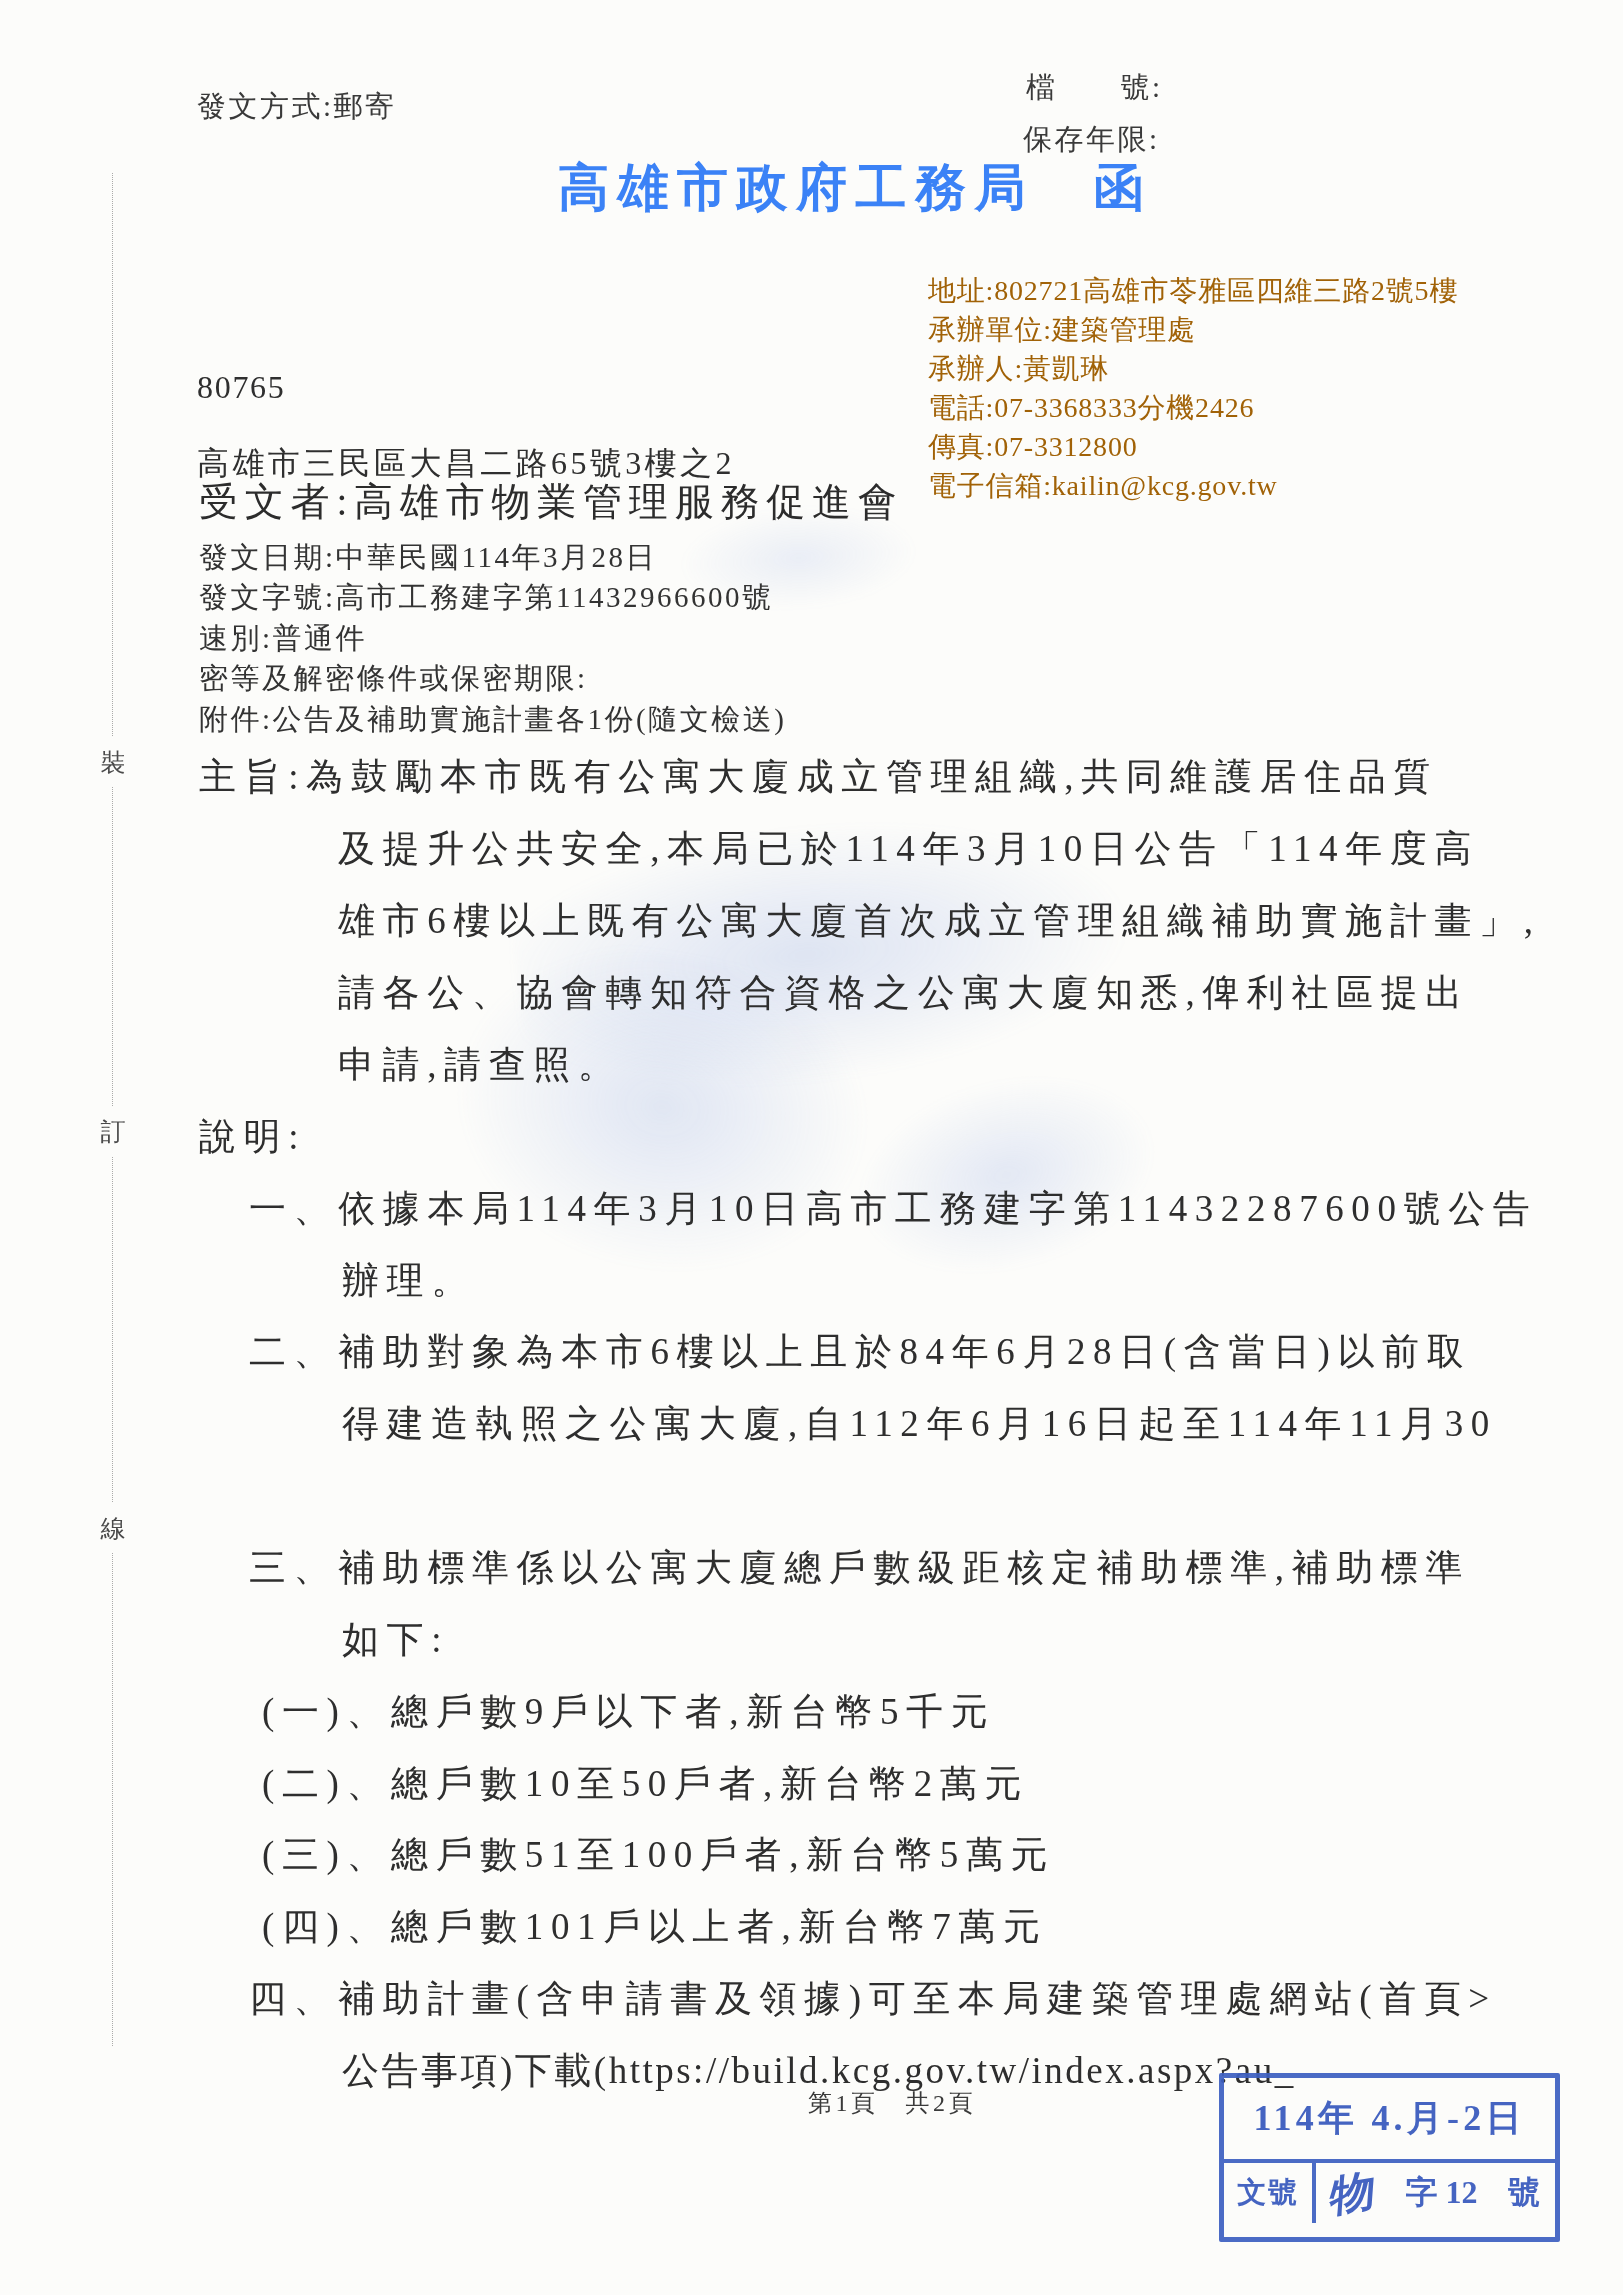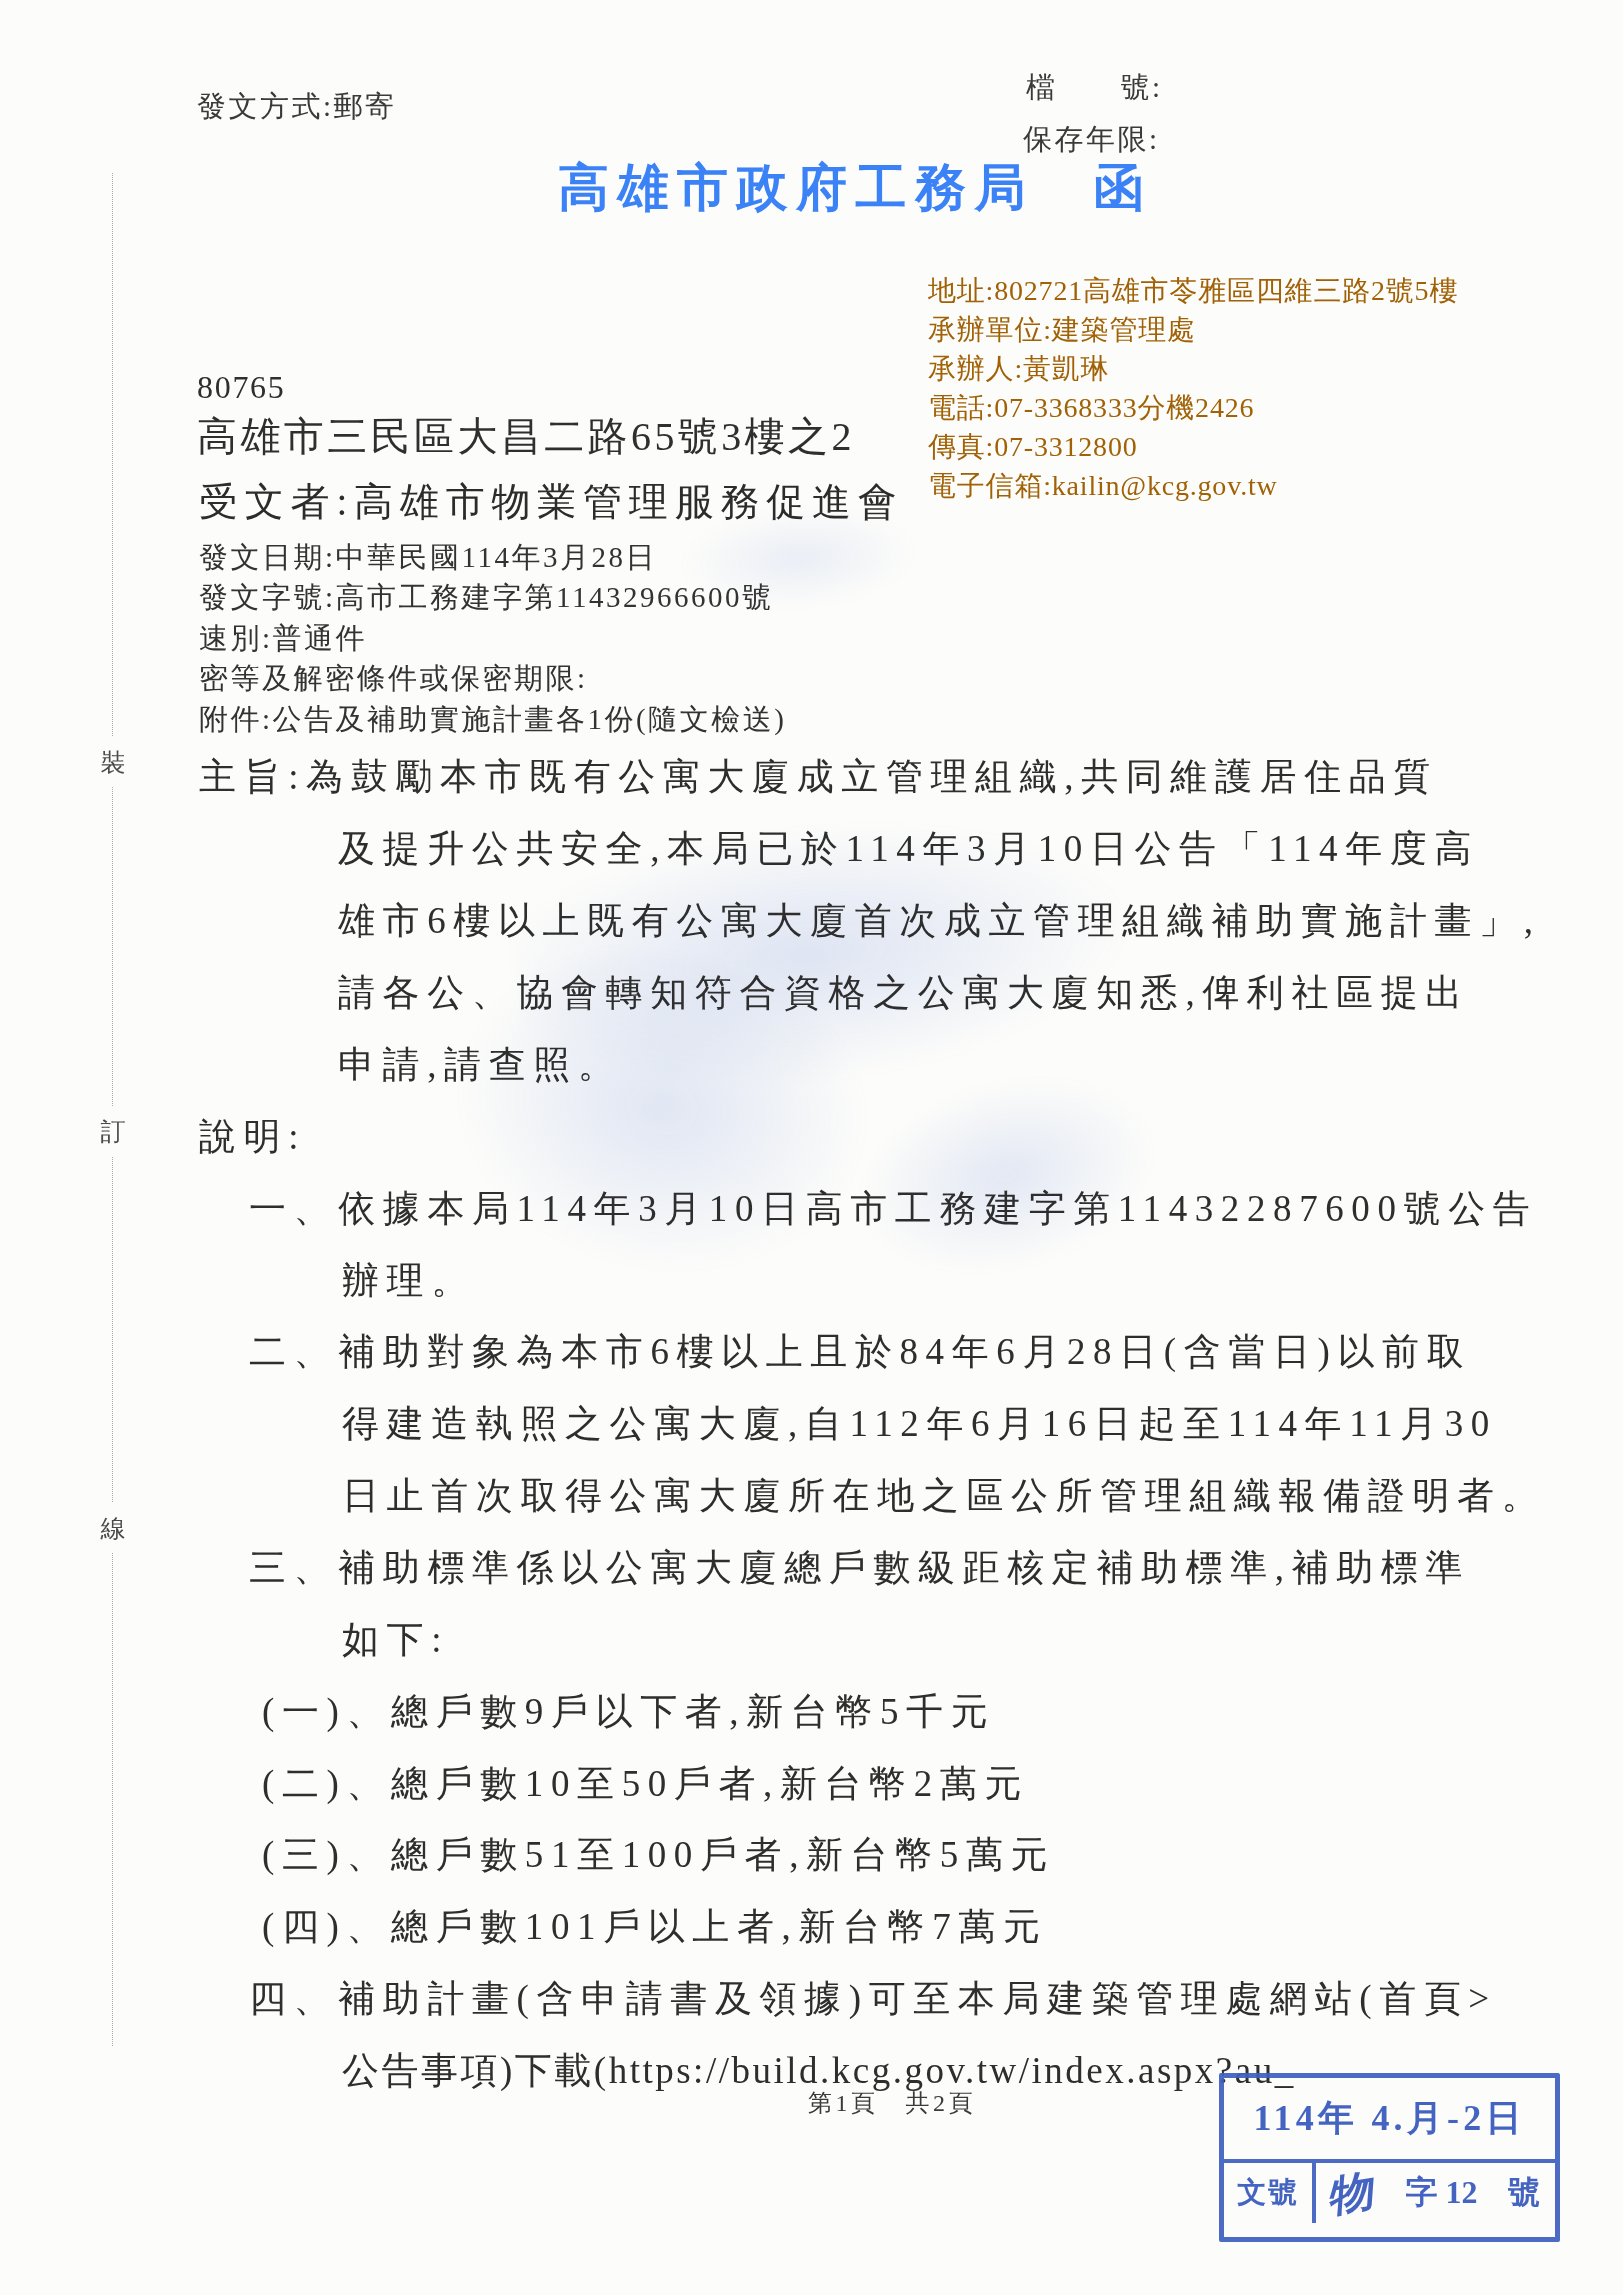--- a/index.html
+++ b/index.html
@@ -13,21 +13,21 @@
   }
   .ln{position:absolute;white-space:nowrap;}
   
   .hsmall{font-size:29px;letter-spacing:2.5px;color:#3a3a3a;}
   
   .doctitle{font-size:51px;letter-spacing:8.5px;font-weight:600;color:#3b82f6;}
   
   .sline{font-size:28px;letter-spacing:0.8px;color:#a16207;}
   
   .rcode{font-size:32px;letter-spacing:1.7px;}
-  .raddr{font-size:40px;letter-spacing:3.4px;}
+  .raddr{font-size:32px;letter-spacing:3.4px;margin-top:33px;}
   .rline{font-size:39px;letter-spacing:6.8px;color:#2c2c2c;}
   
   .mline{font-size:29px;letter-spacing:2.5px;color:#333;}
   
   .body-t{font-size:37px;letter-spacing:7.6px;color:#2e2e2e;}
   .tight{letter-spacing:2.5px;}
   
   .footer-t{font-size:24px;letter-spacing:3.4px;color:#3a3a3a;}
   
   .binding-line{position:absolute;left:112px;top:173px;height:1873px;width:0;border-left:1.7px dotted #8f8f8f;opacity:.75;}
@@ -113,21 +113,20 @@
   <div class="ln body-t" style="left:338px;top:824px">及提升公共安全,本局已於114年3月10日公告「114年度高</div>
   <div class="ln body-t" style="left:338px;top:896px">雄市6樓以上既有公寓大廈首次成立管理組織補助實施計畫」,</div>
   <div class="ln body-t" style="left:338px;top:968px">請各公、協會轉知符合資格之公寓大廈知悉,俾利社區提出</div>
   <div class="ln body-t" style="left:338px;top:1040px">申請,請查照。</div>
 
   <div class="ln body-t" style="left:199px;top:1112px">說明:</div>
   <div class="ln body-t" style="left:249px;top:1184px">一、依據本局114年3月10日高市工務建字第11432287600號公告</div>
   <div class="ln body-t" style="left:342px;top:1256px">辦理。</div>
   <div class="ln body-t" style="left:249px;top:1327px">二、補助對象為本市6樓以上且於84年6月28日(含當日)以前取</div>
   <div class="ln body-t" style="left:342px;top:1399px">得建造執照之公寓大廈,自112年6月16日起至114年11月30</div>
-  <div class="ln body-t" style="left:342px;top:1471px">日止首次取得公寓大廈所在地之區公所管理組織報備證明者。</div>
   <div class="ln body-t" style="left:249px;top:1543px">三、補助標準係以公寓大廈總戶數級距核定補助標準,補助標準</div>
   <div class="ln body-t" style="left:342px;top:1615px">如下:</div>
   <div class="ln body-t" style="left:262px;top:1687px">(一)、總戶數9戶以下者,新台幣5千元</div>
   <div class="ln body-t" style="left:262px;top:1759px">(二)、總戶數10至50戶者,新台幣2萬元</div>
   <div class="ln body-t" style="left:262px;top:1830px">(三)、總戶數51至100戶者,新台幣5萬元</div>
   <div class="ln body-t" style="left:262px;top:1902px">(四)、總戶數101戶以上者,新台幣7萬元</div>
   <div class="ln body-t" style="left:249px;top:1974px">四、補助計畫(含申請書及領據)可至本局建築管理處網站(首頁&gt;</div>
   <div class="ln body-t tight" style="left:342px;top:2046px">公告事項)下載(https://build.kcg.gov.tw/index.aspx?au_</div>
 
   <div class="ln footer-t" style="left:808px;top:2087px">第1頁　共2頁</div>

